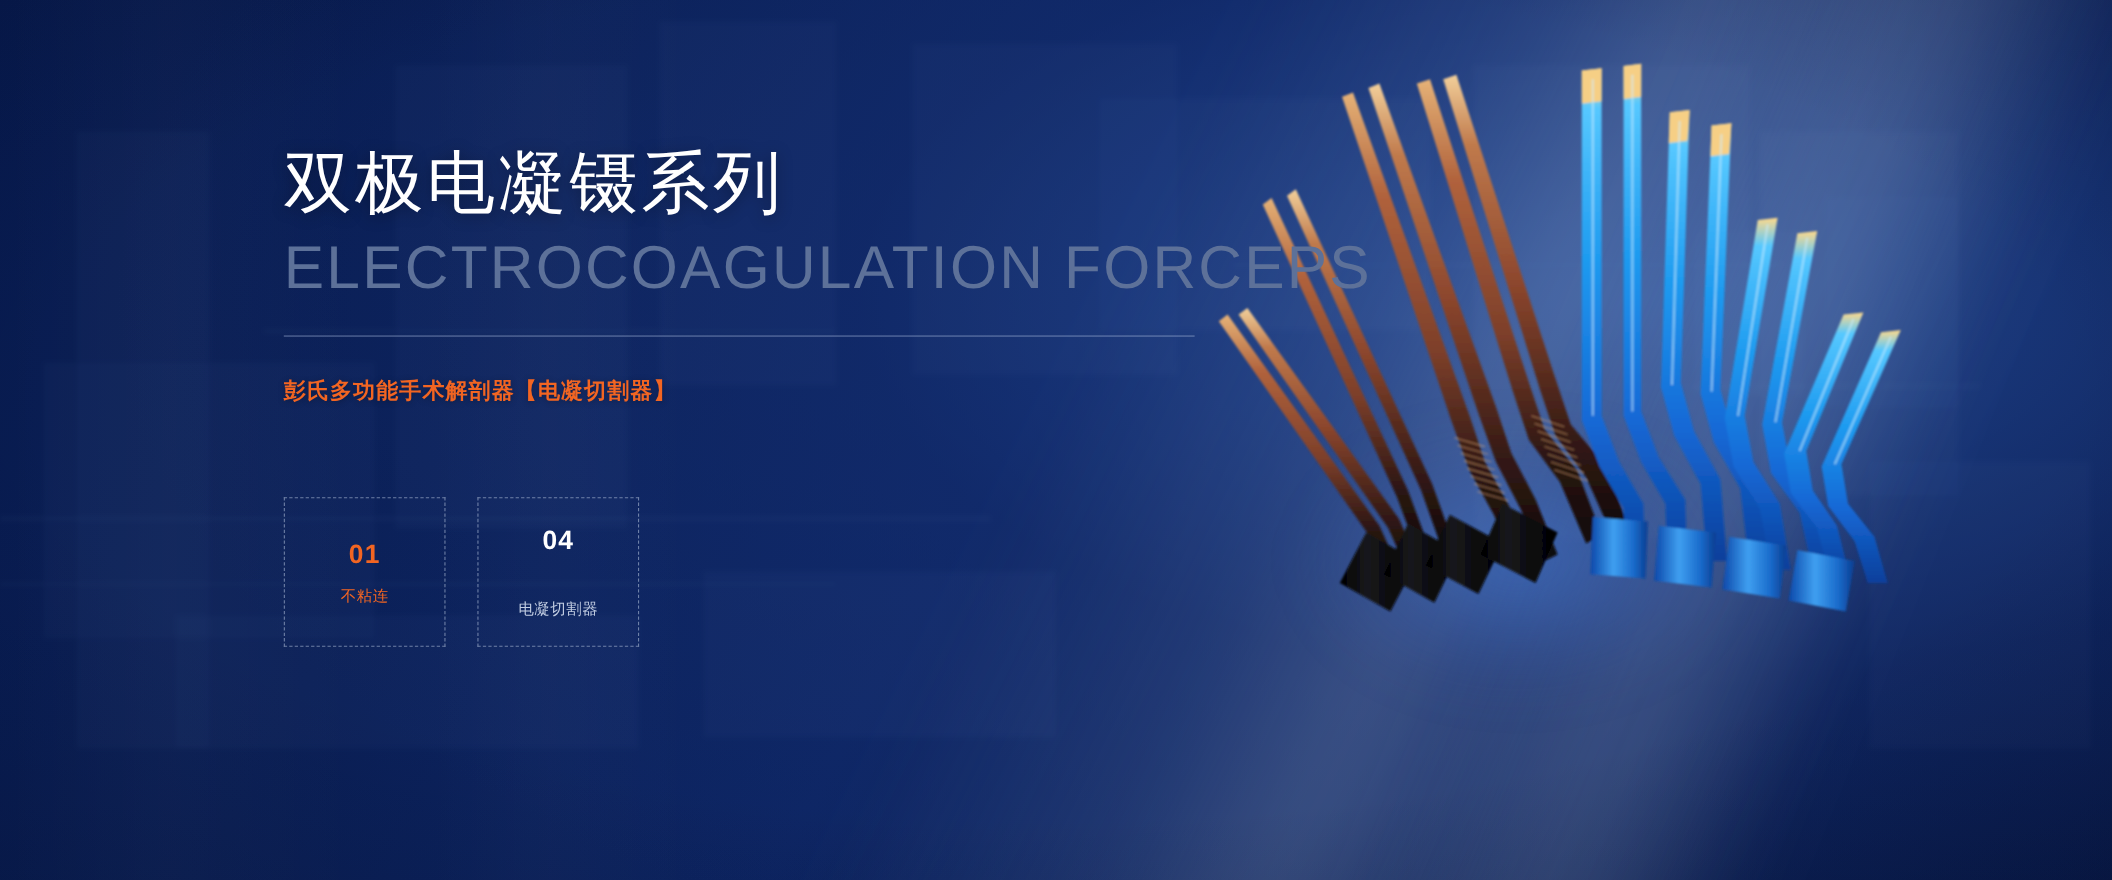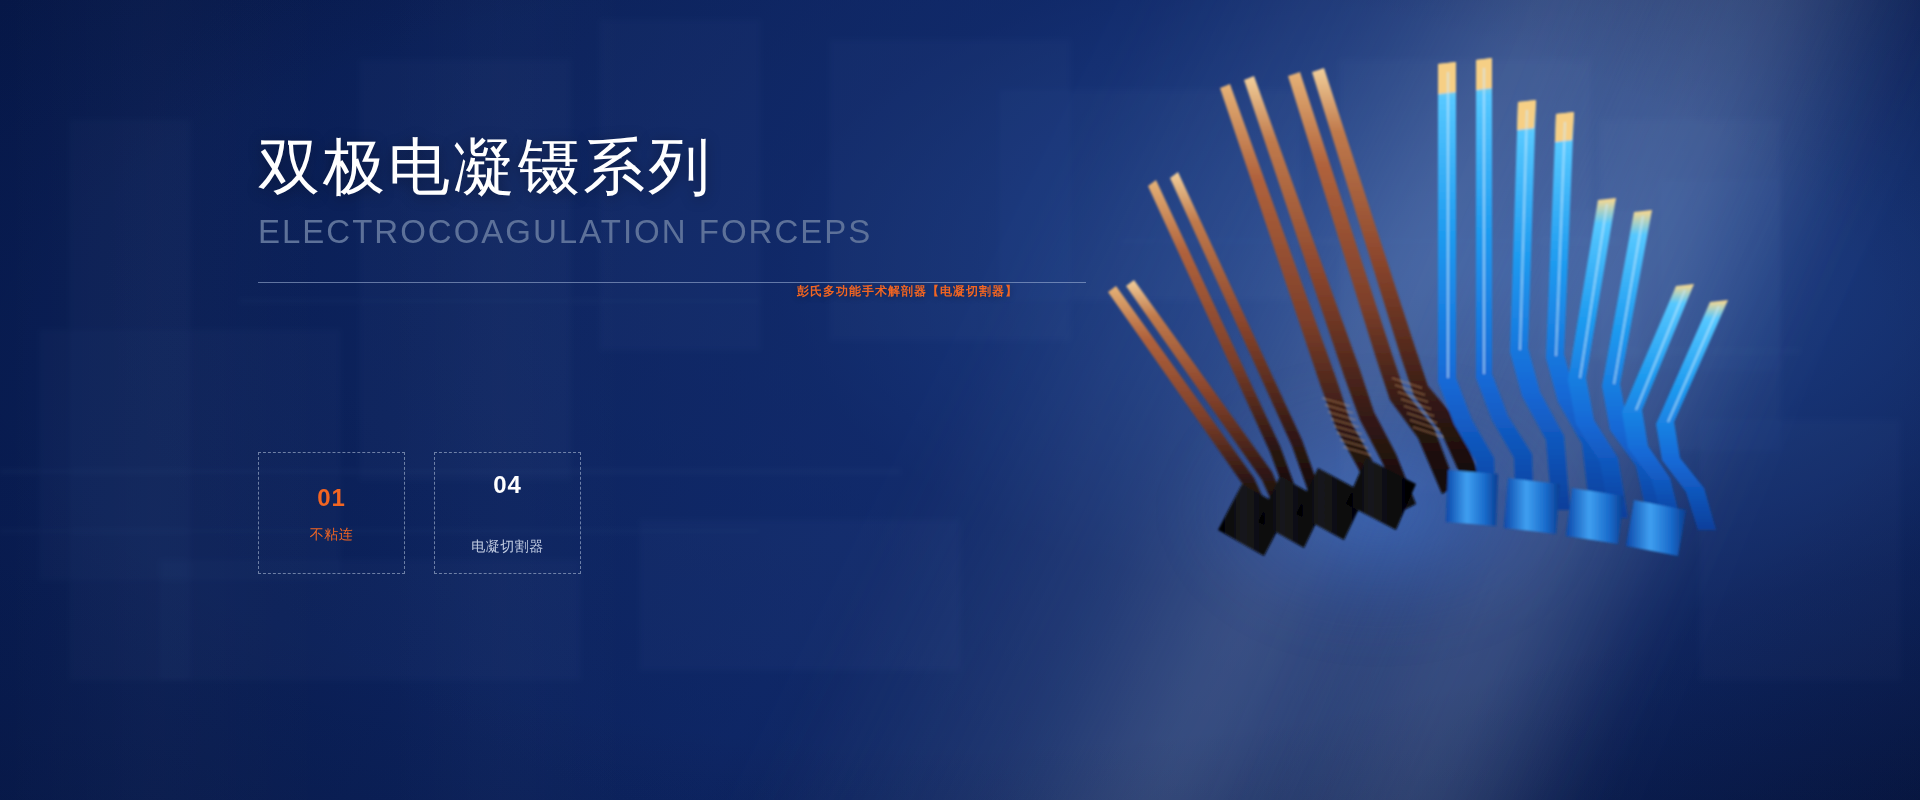--- a/index.html
+++ b/index.html
@@ -87,53 +87,53 @@
     font-size:62px;
     line-height:1.12;
     letter-spacing:3px;
     color:#ffffff;
     font-weight:400;
     white-space:nowrap;
     text-shadow:0 2px 14px rgba(0,0,0,.35);
   }
   .title-en{
     margin-top:14px;
-    font-size:33px;
+    font-size:55px;
     line-height:1.05;
     letter-spacing:2px;
     color:#5d7199;
     font-weight:300;
     white-space:nowrap;
   }
   .divider{
     margin-top:32px;
     width:828px; height:1px;
     background:rgba(168,186,220,.55);
   }
   .subtitle{
-    font-size:12px;
+    margin-top:36px;
+    font-size:20px;
     letter-spacing:1px;
     color:#f26522;
     font-weight:700;
     white-space:nowrap;
     text-shadow:0 1px 6px rgba(0,0,0,.3);
-    text-align:right;
   }
 
   
   .features{
     position:absolute;
     left:258px; top:452px;
     display:flex;
     z-index:6;
   }
   .feature{
     position:relative;
     width:147px;
-    height:122px;
+    height:136px;
     margin-right:29px;
     border:1px dashed rgba(173,188,214,.60);
     display:flex;
     flex-direction:column;
     align-items:center;
     justify-content:center;
   }
   .feature:last-child{ margin-right:0;gap:25px; }
   .feature.highlight-border{
     border-color:rgba(255,255,255,.92);

